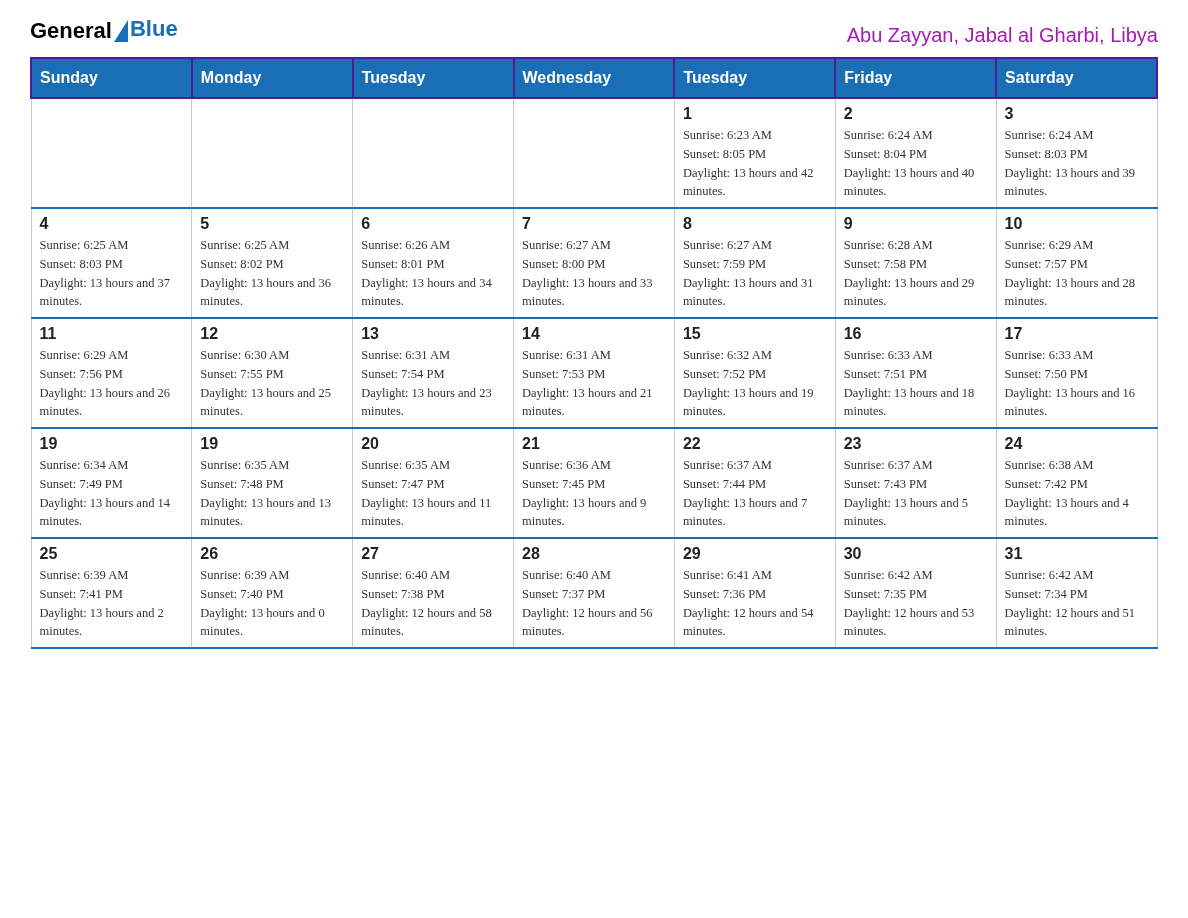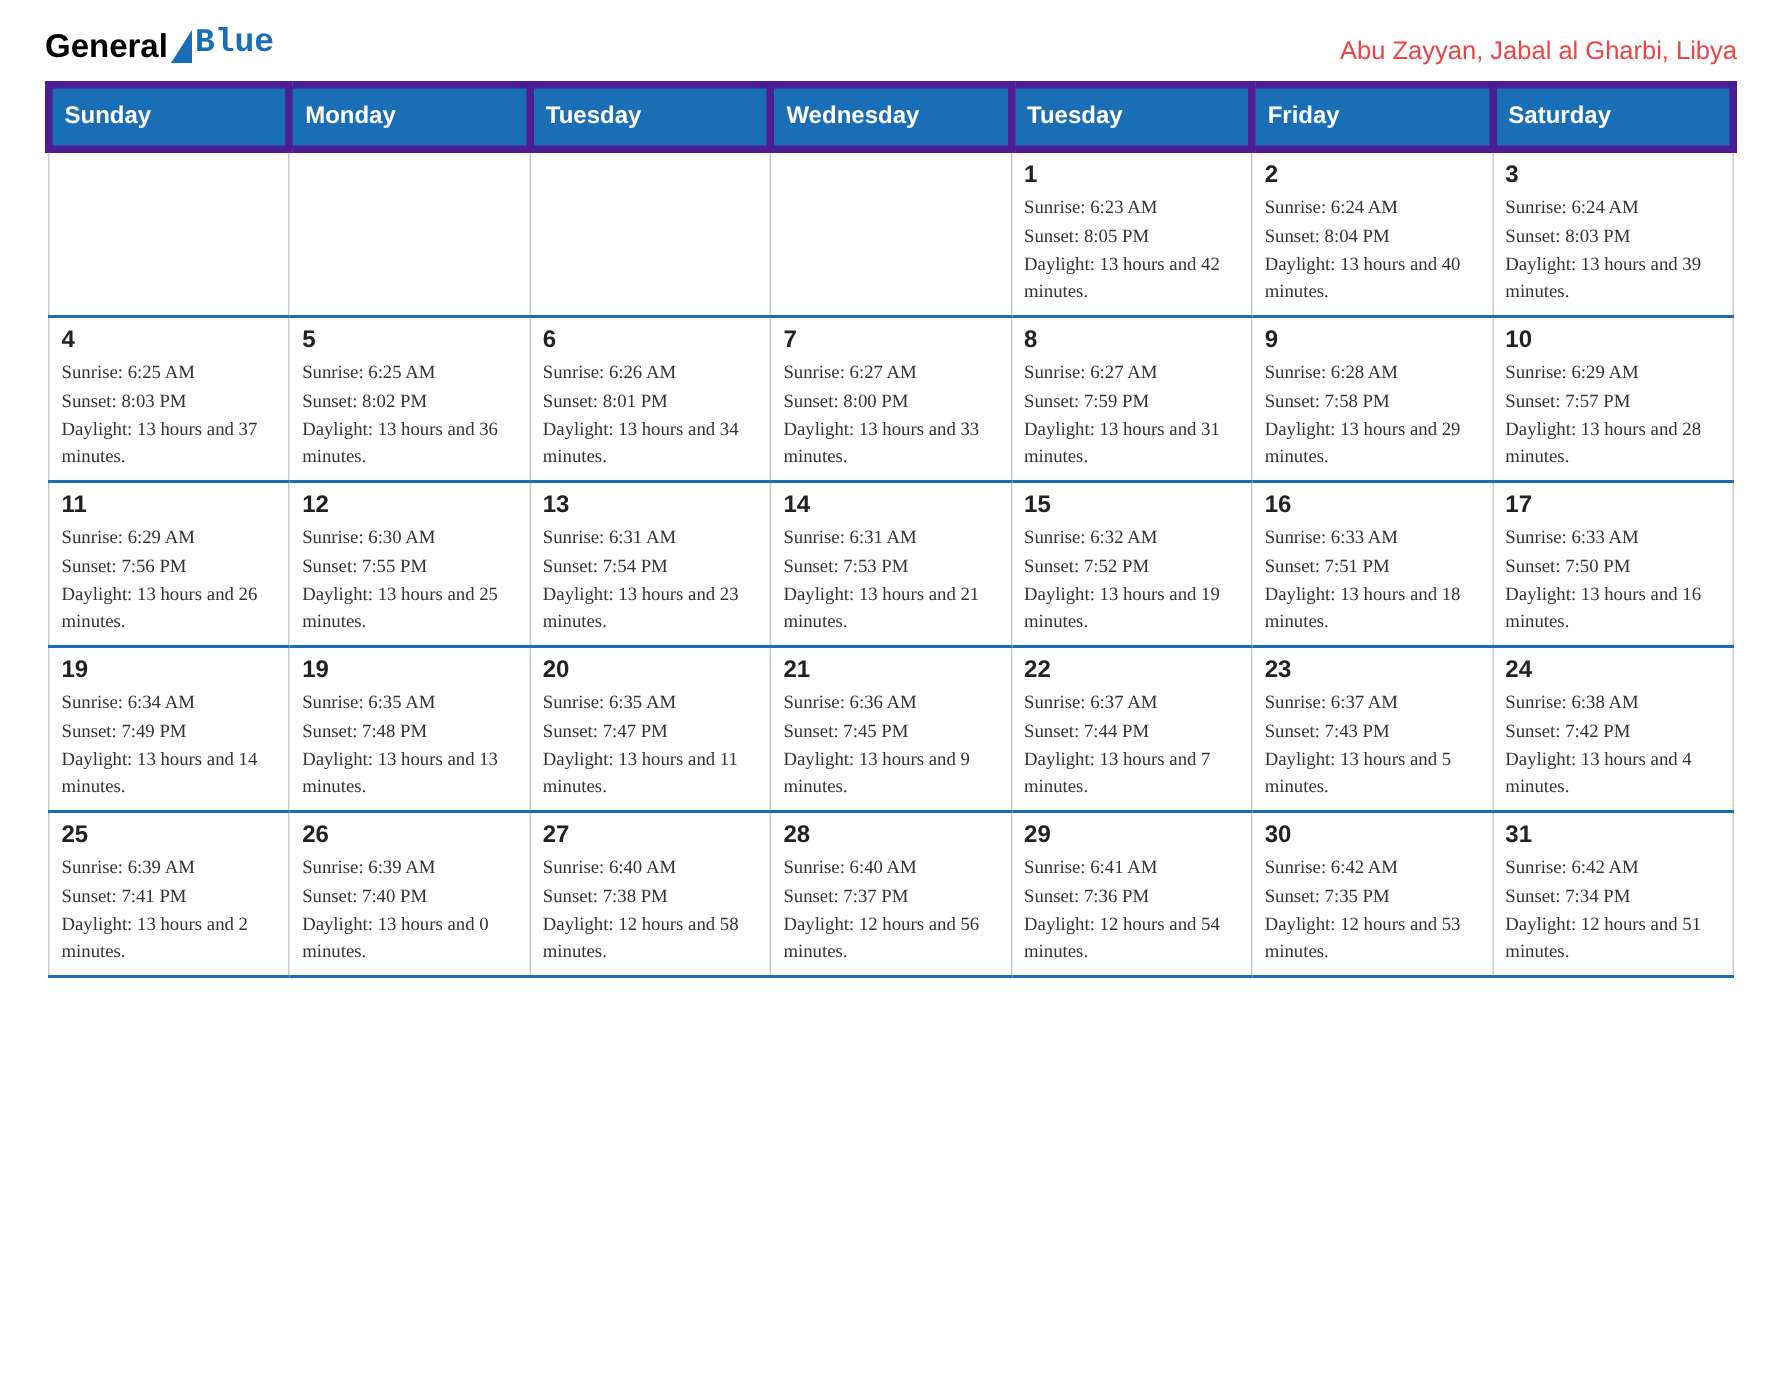--- a/index.html
+++ b/index.html
@@ -33,37 +33,37 @@
     .title-area {
       text-align: right;
     }
     .month-title {
       font-size: 52px;
       font-weight: bold;
       color: #222;
       line-height: 1.1;
     }
     .location-title {
-      font-size: 17px;
-      color: #ef4444;
+      font-size: 20px;
+      color: #a21caf;
       margin-top: 4px;
     }
     .calendar-table {
       width: 100%;
       border-collapse: collapse;
       margin-top: 10px;
     }
     .calendar-table th {
       background-color: #1a6eb5;
       color: #fff;
       font-size: 16px;
       font-weight: bold;
       padding: 10px 8px;
       text-align: left;
-      border: 5px solid #4c1d95;
+      border: 2px solid #4c1d95;
     }
     .calendar-table td {
       vertical-align: top;
       border: 1px solid #ccc;
       border-bottom: 2px solid #1a6eb5;
       padding: 6px 8px;
       width: 14.28%;
       min-height: 110px;
       font-size: 13px;
       color: #333;
@@ -95,21 +95,20 @@
     .logo-line1 {
       display: flex;
       align-items: center;
     }
     .logo-line2 {
       font-size: 22px;
       font-weight: bold;
       color: #1a6eb5;
       margin-left: 2px;
       margin-top: -4px;
-      font-family: Liberation Mono, monospace;
     }
   </style>
 </head>
 <body>
 
 <div class="header-area">
   <div class="logo-wrapper">
     <div class="logo-line1">
       <span class="logo-text">General</span>
       <div class="logo-triangle"></div>

